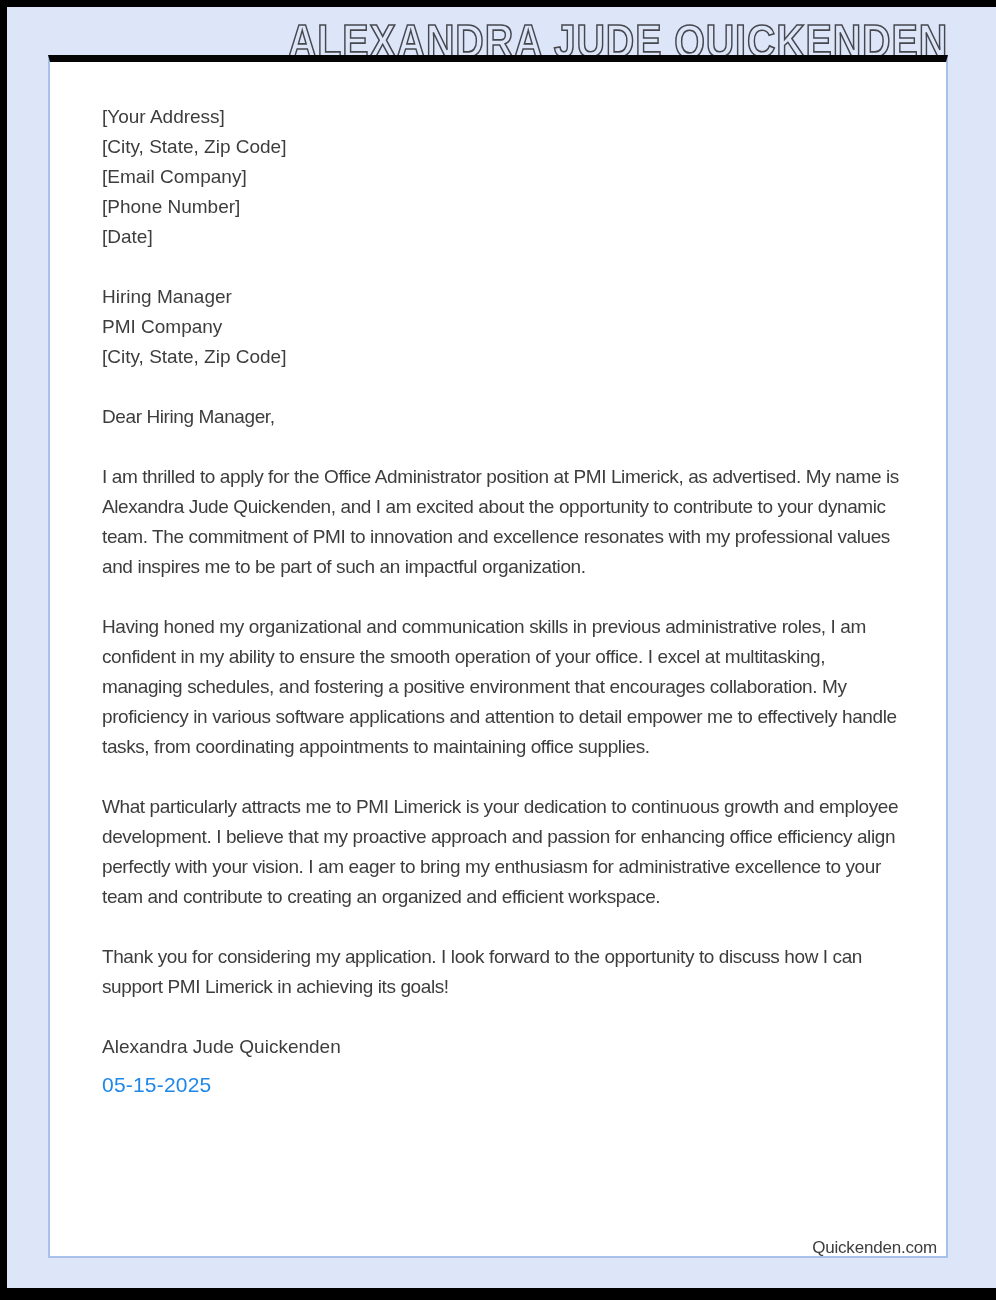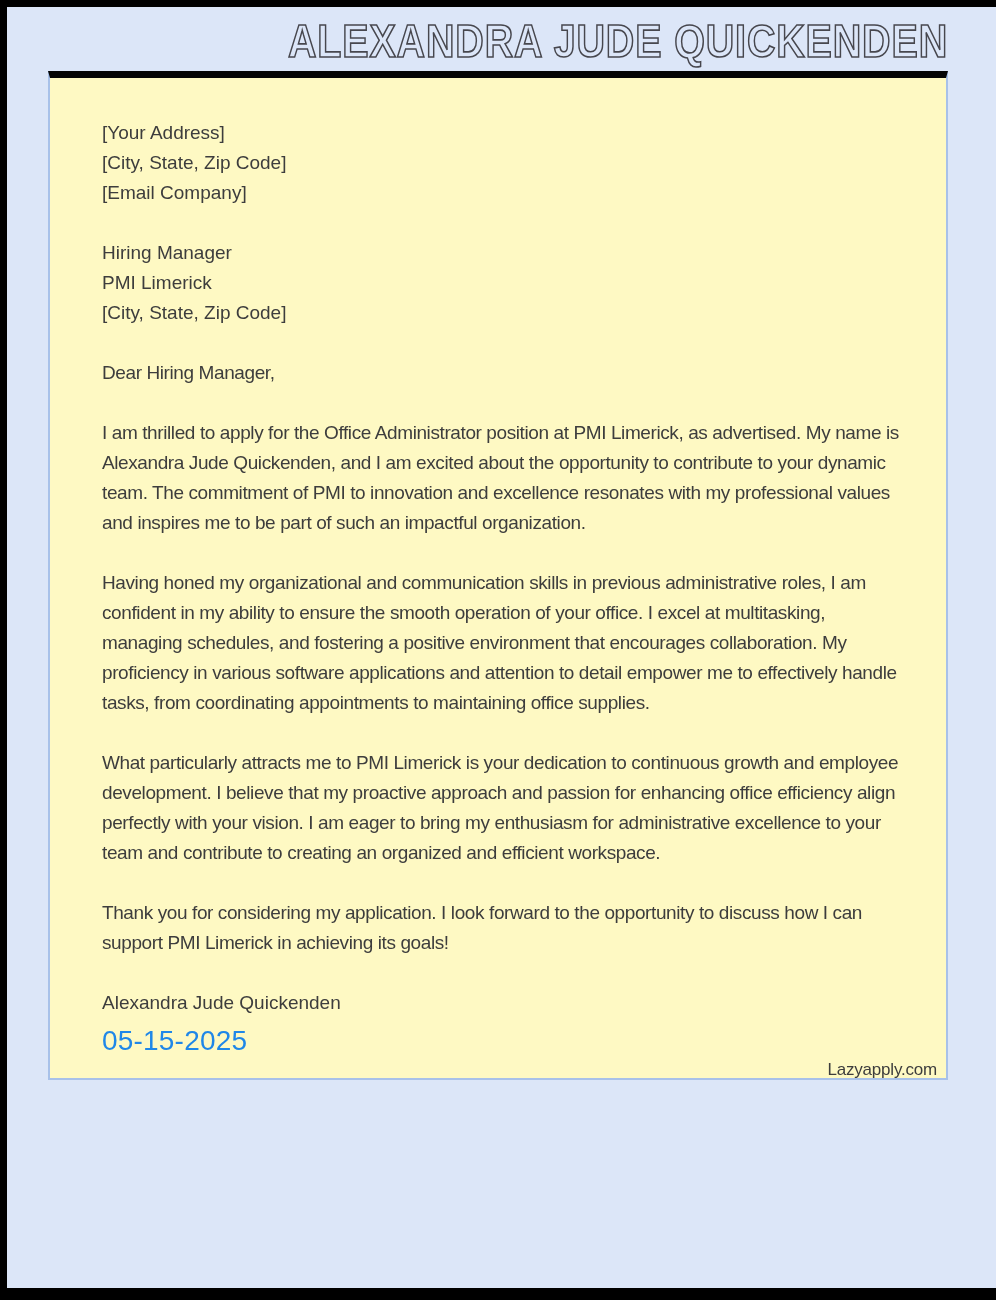--- a/index.html
+++ b/index.html
@@ -26,41 +26,40 @@
     font-weight: bold;
     letter-spacing: 1px;
     color: #dce6f8;                    
     -webkit-text-stroke: 1.7px #47474e;
     transform: scaleX(0.84);
     transform-origin: 100% 50%;
   }
   .sheet {
     position: absolute;
     left: 41px; top: 48px;
-    width: 900px; height: 1009px;
+    width: 900px; height: 1203px;
     box-sizing: border-box;
-    background: #fef9c3;
+    background: #ffffff;
     border-top: 7px solid #050505;
     border-left: 2px solid #a8c1e9;
     border-right: 2px solid #a8c1e9;
     border-bottom: 2px solid #a8c1e9;
-    margin-top: 16px;
   }
   .content {
     padding: 40px 46px 0 52px;
     font-size: 19px;
     line-height: 30px;
     color: #3d3d3d;
   }
   .block { margin: 0 0 30px 0; }
   .para  { margin: 0 0 30px 0; letter-spacing: -0.4px; }
   .sig   { margin: 0; }
   .date-footer {
     margin: 10px 0 0 0;
-    font-size: 28px;
+    font-size: 21px;
     line-height: 26px;
     color: #1f87e8;
     letter-spacing: 0.2px;
   }
   .watermark {
     position: absolute;
     right: 9px; bottom: -2px;
     font-size: 17px;
     line-height: 20px;
     color: #3d3d3d;
@@ -75,37 +74,39 @@
   <div class="header-name">ALEXANDRA JUDE QUICKENDEN</div>
 
   <div class="sheet">
 
     <div class="content">
 
       <div class="block">
         <div>[Your Address]</div>
         <div>[City, State, Zip Code]</div>
         <div>[Email Company]</div>
+        <div>[Phone Number]</div>
+        <div>[Date]</div>
       </div>
 
       <div class="block">
         <div>Hiring Manager</div>
-        <div>PMI Limerick</div>
+        <div>PMI Company</div>
         <div>[City, State, Zip Code]</div>
       </div>
 
       <p class="para">Dear Hiring Manager,</p>
 
       <p class="para">I am thrilled to apply for the Office Administrator position at PMI Limerick, as advertised. My name is Alexandra Jude Quickenden, and I am excited about the opportunity to contribute to your dynamic team. The commitment of PMI to innovation and excellence resonates with my professional values and inspires me to be part of such an impactful organization.</p>
       <p class="para">Having honed my organizational and communication skills in previous administrative roles, I am confident in my ability to ensure the smooth operation of your office. I excel at multitasking, managing schedules, and fostering a positive environment that encourages collaboration. My proficiency in various software applications and attention to detail empower me to effectively handle tasks, from coordinating appointments to maintaining office supplies.</p>
       <p class="para">What particularly attracts me to PMI Limerick is your dedication to continuous growth and employee development. I believe that my proactive approach and passion for enhancing office efficiency align perfectly with your vision. I am eager to bring my enthusiasm for administrative excellence to your team and contribute to creating an organized and efficient workspace.</p>
       <p class="para">Thank you for considering my application. I look forward to the opportunity to discuss how I can support PMI Limerick in achieving its goals!</p>
 
 
       <p class="sig">Alexandra Jude Quickenden</p>
 
       <p class="date-footer">05-15-2025</p>
     </div>
 
-    <div class="watermark">Lazyapply.com</div>
+    <div class="watermark">Quickenden.com</div>
   </div>
 
 </div>
 
 </body></html>

